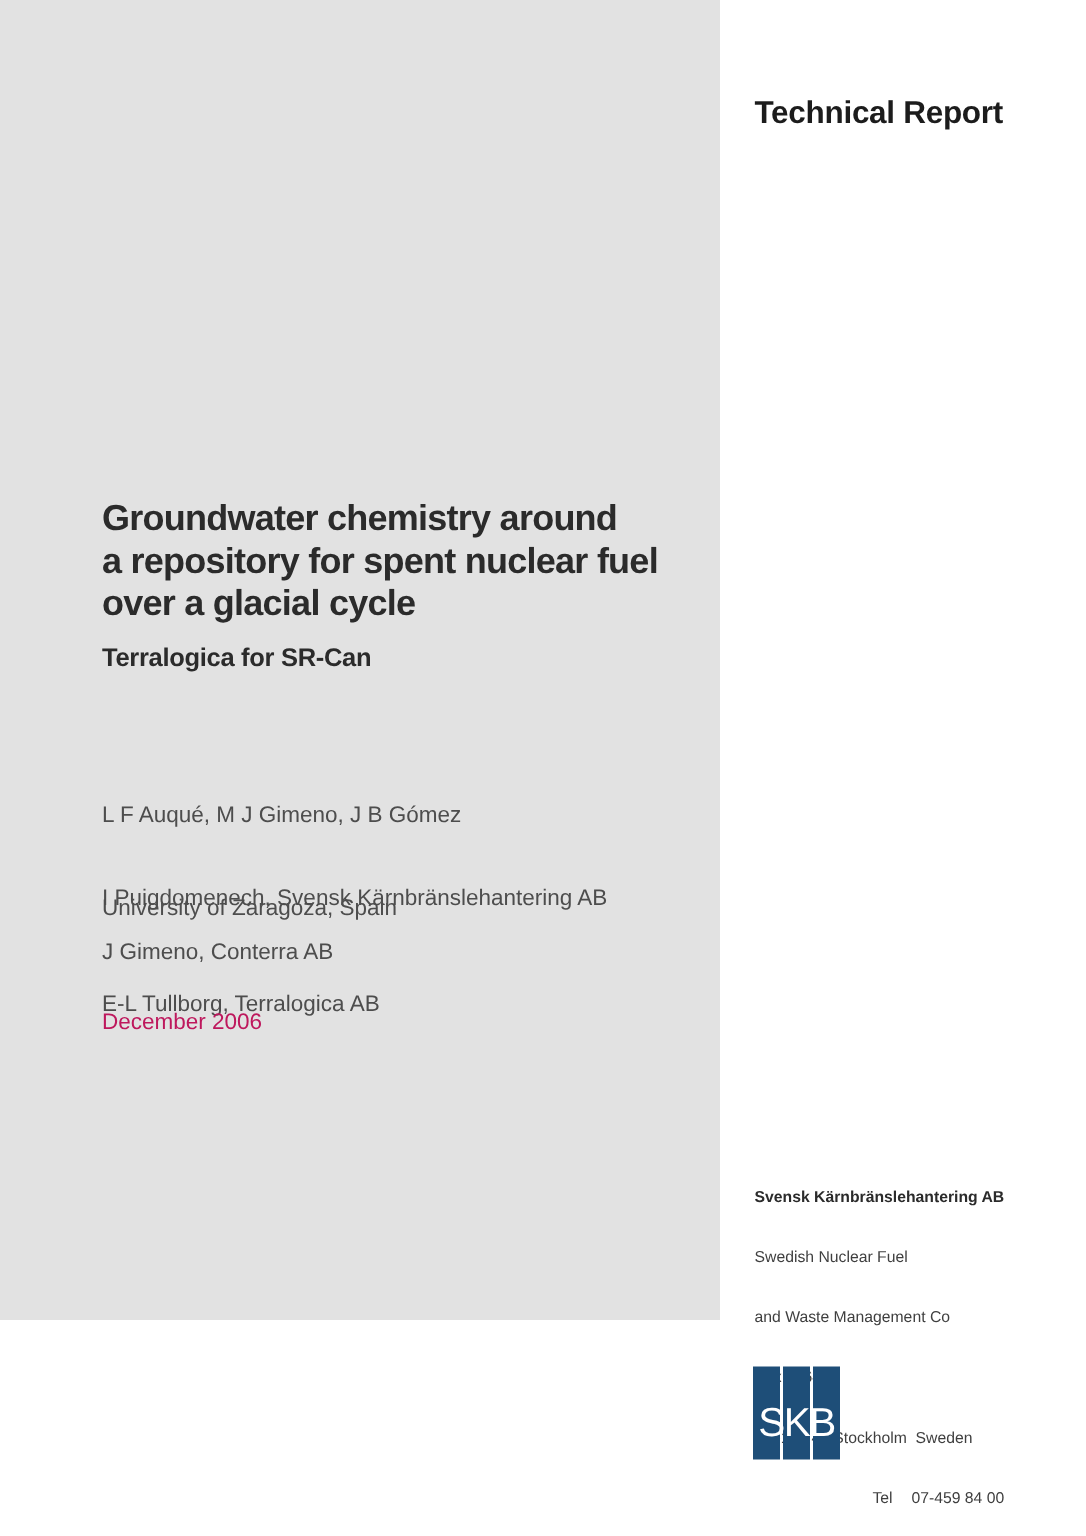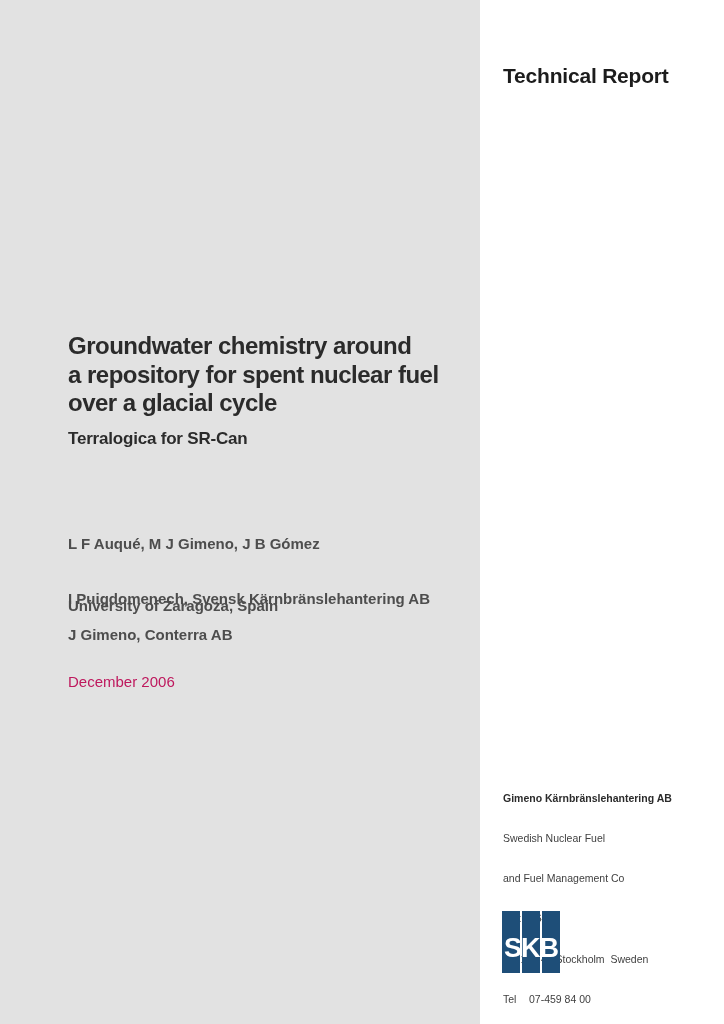--- a/index.html
+++ b/index.html
@@ -5,21 +5,21 @@
   * { box-sizing: border-box; margin: 0; padding: 0; }
   html, body { width: 724px; height: 1024px; }
   body {
     font-family: "Liberation Sans", "DejaVu Sans", sans-serif;
     background: #ffffff;
     overflow: hidden;
   }
   .page {
     position: relative;
     width: 724px;
-    height: 1024px;
+    height: 880px;
     background: #e2e2e2;
   }
   .right-panel {
     position: absolute;
     left: 480px; top: 0;
     width: 244px; height: 1024px;
     background: #ffffff;
   }
   .report-type {
     position: absolute;
@@ -57,21 +57,20 @@
     letter-spacing: -0.2px;
     color: #2b2b2b;
   }
   .author-group {
     position: absolute;
     left: 68px;
     font-size: 15px;
     line-height: 20.5px;
     color: #4d4d4d;
     white-space: pre;
-    font-weight: bold;
   }
   .g1 { top: 493px; }
   .g2 { top: 548px; }
   .g3 { top: 584px; }
   .g4 { top: 619px; }
   .date-line {
     position: absolute;
     left: 68px; top: 673px;
     font-size: 15px;
     color: #be185d;
@@ -81,41 +80,41 @@
     left: 503px; top: 765px;
     font-size: 10.5px;
     line-height: 13.4px;
     color: #3f3f3f;
     white-space: pre;
   }
   .publisher .company {
     font-weight: bold;
     color: #2b2b2b;
   }
-  .contact-row { display: flex; }
+  .contact-row { display: flex; justify-content: flex-end; }
   .contact-label { width: 26px; flex: 0 0 26px; }
   .contact-value { white-space: pre; }
   .skb-logo {
     position: absolute;
     left: 502px; top: 911px;
     width: 58px; height: 62px;
     display: flex;
   }
   .logo-bar {
     flex: 1 1 auto;
     background: #1e4e78;
   }
   .logo-bar + .logo-bar { margin-left: 2px; }
   .logo-text {
     position: absolute;
     left: 0; right: 0;
     top: 24px;
     text-align: center;
     font-size: 27px;
-    font-weight: bold;
+    font-weight: normal;
     letter-spacing: -1px;
     line-height: 1;
     color: #ffffff;
   }
 </style>
 </head>
 <body>
 
 <div class="page">
 
@@ -133,27 +132,30 @@
   <div class="author-group g1">
     <div>L F Auqué, M J Gimeno, J B Gómez</div>
     <div>University of Zaragoza, Spain</div>
   </div>
   <div class="author-group g2">
     <div>I Puigdomenech, Svensk Kärnbränslehantering AB</div>
   </div>
   <div class="author-group g3">
     <div>J Gimeno, Conterra AB</div>
   </div>
+  <div class="author-group g4">
+    <div>E-L Tullborg, Terralogica AB</div>
+  </div>
 
   <div class="date-line">December 2006</div>
 
   <div class="publisher">
-    <div class="company">Gimeno Kärnbränslehantering AB</div>
+    <div class="company">Svensk Kärnbränslehantering AB</div>
     <div>Swedish Nuclear Fuel</div>
-    <div>and Fuel Management Co</div>
+    <div>and Waste Management Co</div>
     <div>Box 5864</div>
     <div>SE-102 40 Stockholm  Sweden</div>
     <div class="contact-row">
       <span class="contact-label">Tel</span>
       <span class="contact-value">07-459 84 00</span>
     </div>
     
     
     
   </div>

